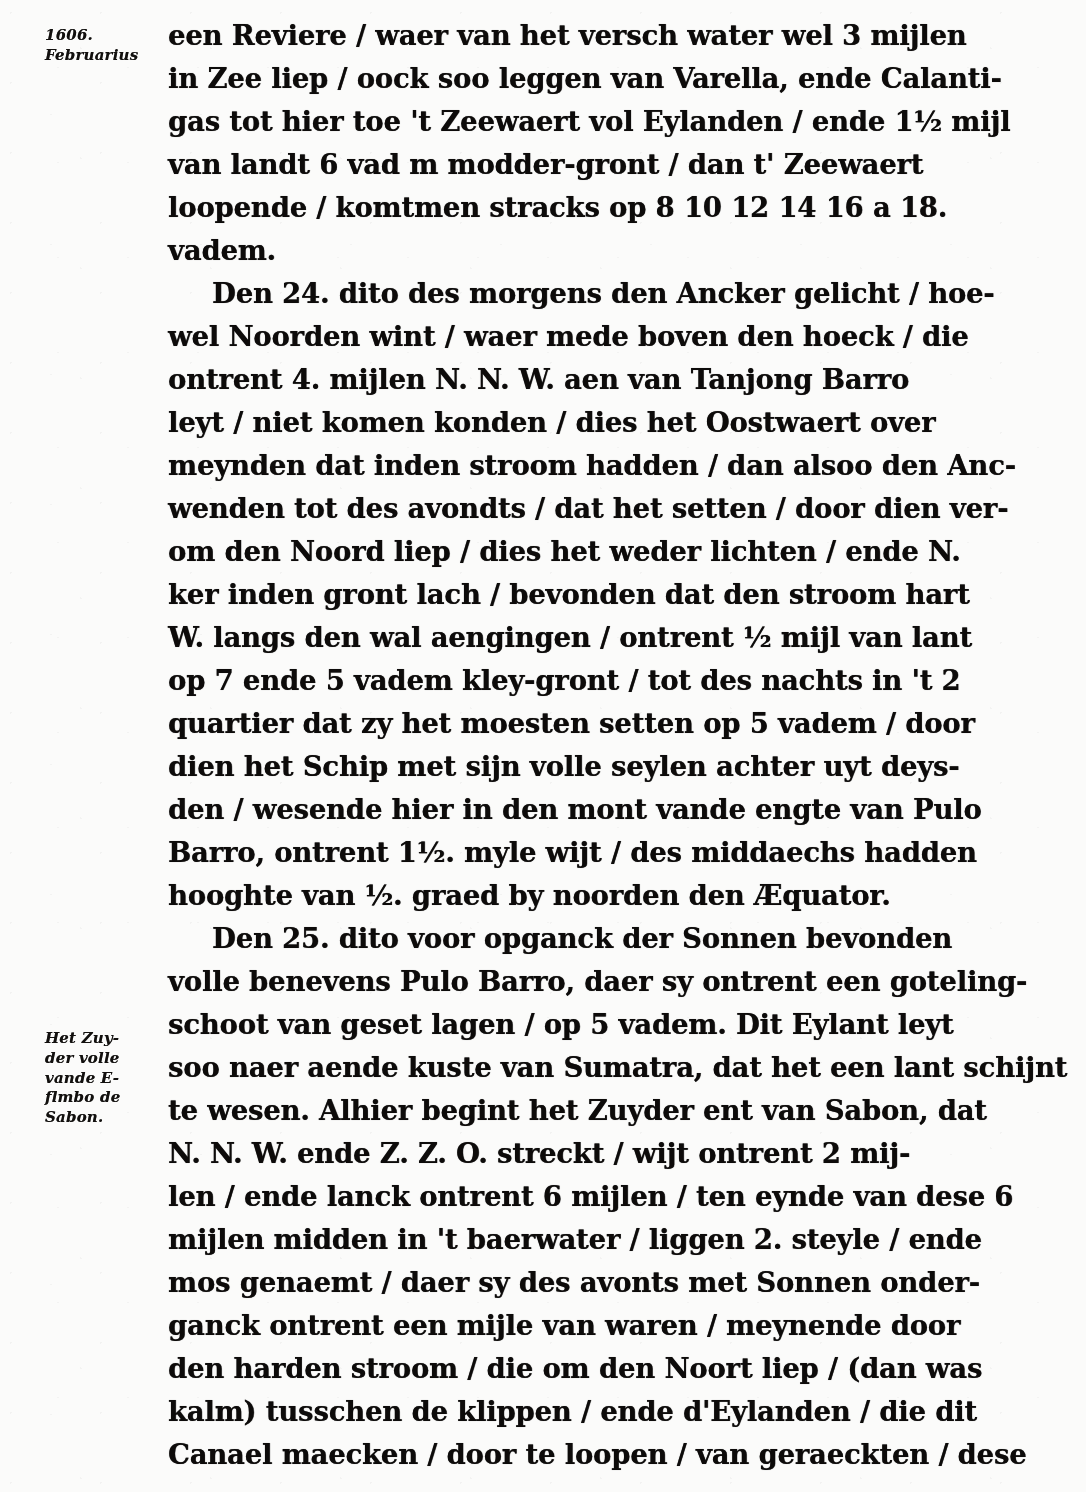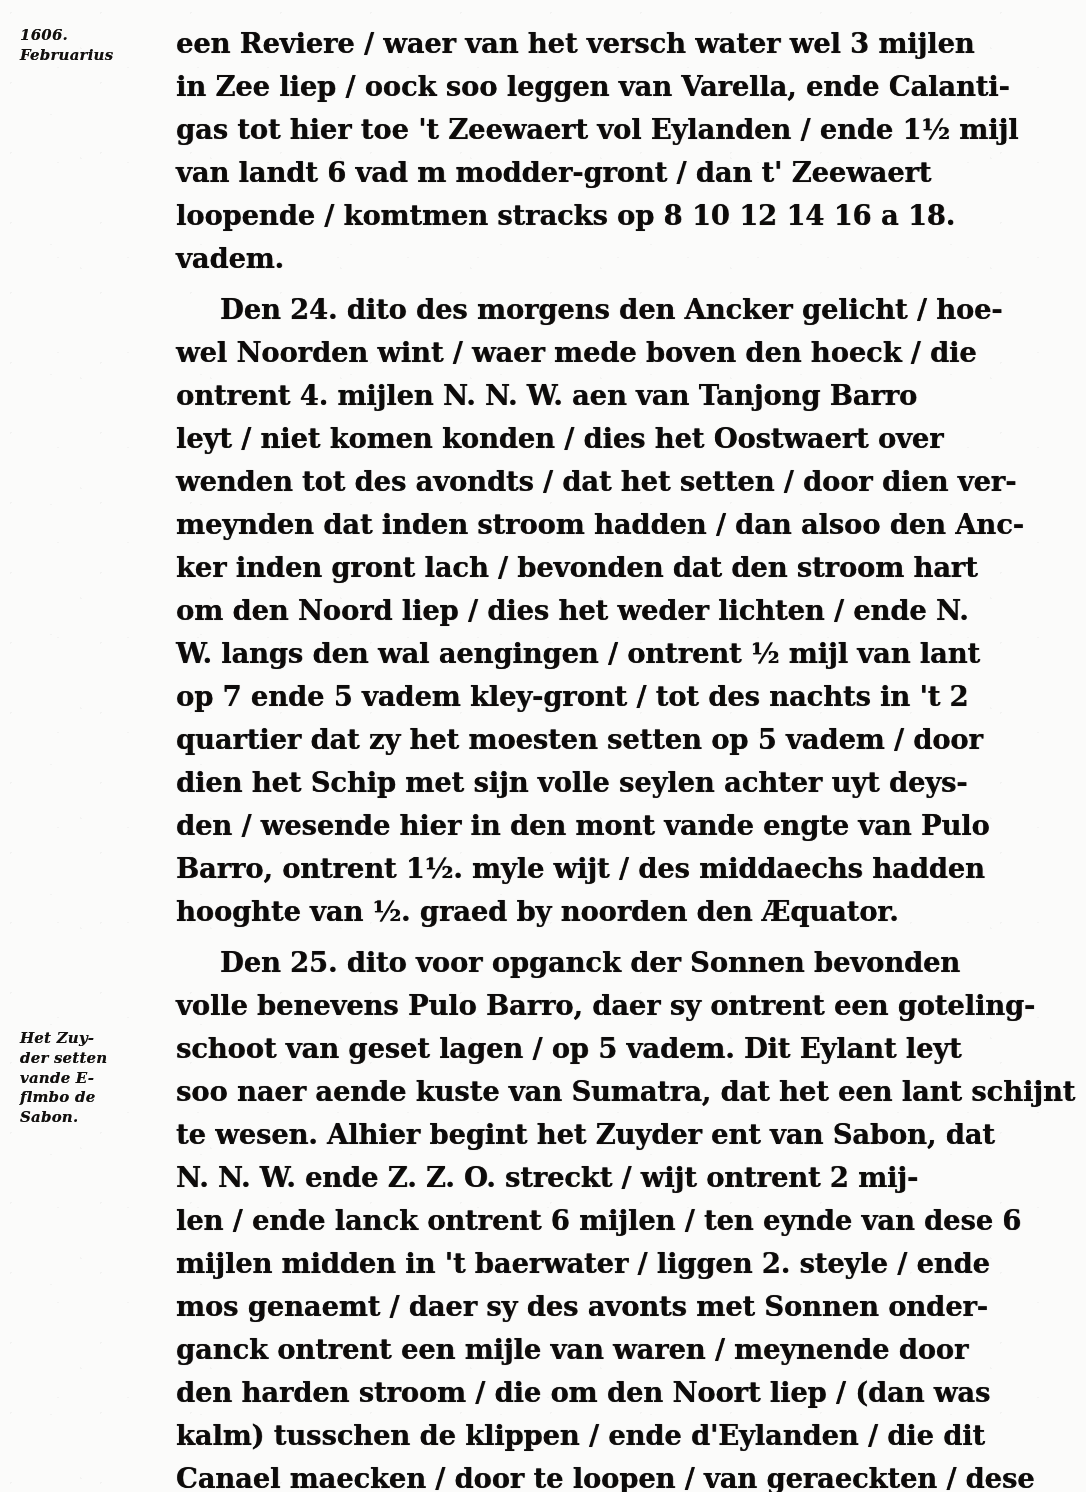--- a/index.html
+++ b/index.html
@@ -45,41 +45,41 @@
     width: 132px;
     color: #12100e;
     font-family: "DejaVu Serif", serif;
     font-style: italic;
     font-weight: 700;
     font-size: 15px;
     line-height: 1.32;
     letter-spacing: 0.2px;
     text-shadow: 0 0 0.6px rgba(0,0,0,0.6);
   }
-  .marginalia .ln { display: block; white-space: nowrap; }
+  .marginalia .ln { display: block; white-space: nowrap; margin-left: 25px; }
 
   #marginalia-date { top: 26px; }
   #marginalia-note { top: 1029px; }
 
   .text-col {
     position: absolute;
     left: 168px;
     top: 14px;
     width: 900px;
   }
 
   .para {
     color: #0d0b0a;
     font-family: "DejaVu Serif", serif;
     font-weight: 700;
     font-size: 27.5px;
     line-height: 43px;
     letter-spacing: -0.2px;
     text-shadow: 0 0 0.7px rgba(0,0,0,0.55), 0.4px 0 0.4px rgba(0,0,0,0.35);
-    margin: 8px;
+    margin: 0;
   }
   .para .line {
     display: block;
     white-space: nowrap;
   }
   .para .indent { padding-left: 44px; }
 </style>
 </head>
 <body>
 
@@ -87,21 +87,21 @@
 
   <div class="margin-col">
 
     <div class="marginalia" id="marginalia-date">
       <span class="ln">1606.</span>
       <span class="ln">Februarius</span>
     </div>
 
     <div class="marginalia" id="marginalia-note">
       <span class="ln">Het Zuy-</span>
-      <span class="ln">der setten</span>
+      <span class="ln">der volle</span>
       <span class="ln">vande E-</span>
       <span class="ln">flmbo de</span>
       <span class="ln">Sabon.</span>
     </div>
 
   </div>
 
   <div class="text-col">
 
     <p class="para">
@@ -111,24 +111,24 @@
       <span class="line">van landt 6 vad m modder-gront / dan t' Zeewaert</span>
       <span class="line">loopende / komtmen stracks op 8 10 12 14 16 a 18.</span>
       <span class="line">vadem.</span>
     </p>
 
     <p class="para">
       <span class="line indent">Den 24. dito des morgens den Ancker gelicht / hoe-</span>
       <span class="line">wel Noorden wint / waer mede boven den hoeck / die</span>
       <span class="line">ontrent 4. mijlen N. N. W. aen van Tanjong Barro</span>
       <span class="line">leyt / niet komen konden / dies het Oostwaert over</span>
+      <span class="line">meynden dat inden stroom hadden / dan alsoo den Anc-</span>
       <span class="line">wenden tot des avondts / dat het setten / door dien ver-</span>
-      <span class="line">meynden dat inden stroom hadden / dan alsoo den Anc-</span>
+      <span class="line">om den Noord liep / dies het weder lichten / ende N.</span>
       <span class="line">ker inden gront lach / bevonden dat den stroom hart</span>
-      <span class="line">om den Noord liep / dies het weder lichten / ende N.</span>
       <span class="line">W. langs den wal aengingen / ontrent ½ mijl van lant</span>
       <span class="line">op 7 ende 5 vadem kley-gront / tot des nachts in 't 2</span>
       <span class="line">quartier dat zy het moesten setten op 5 vadem / door</span>
       <span class="line">dien het Schip met sijn volle seylen achter uyt deys-</span>
       <span class="line">den / wesende hier in den mont vande engte van Pulo</span>
       <span class="line">Barro, ontrent 1½. myle wijt / des middaechs hadden</span>
       <span class="line">hooghte van ½. graed by noorden den Æquator.</span>
     </p>
 
     <p class="para">

